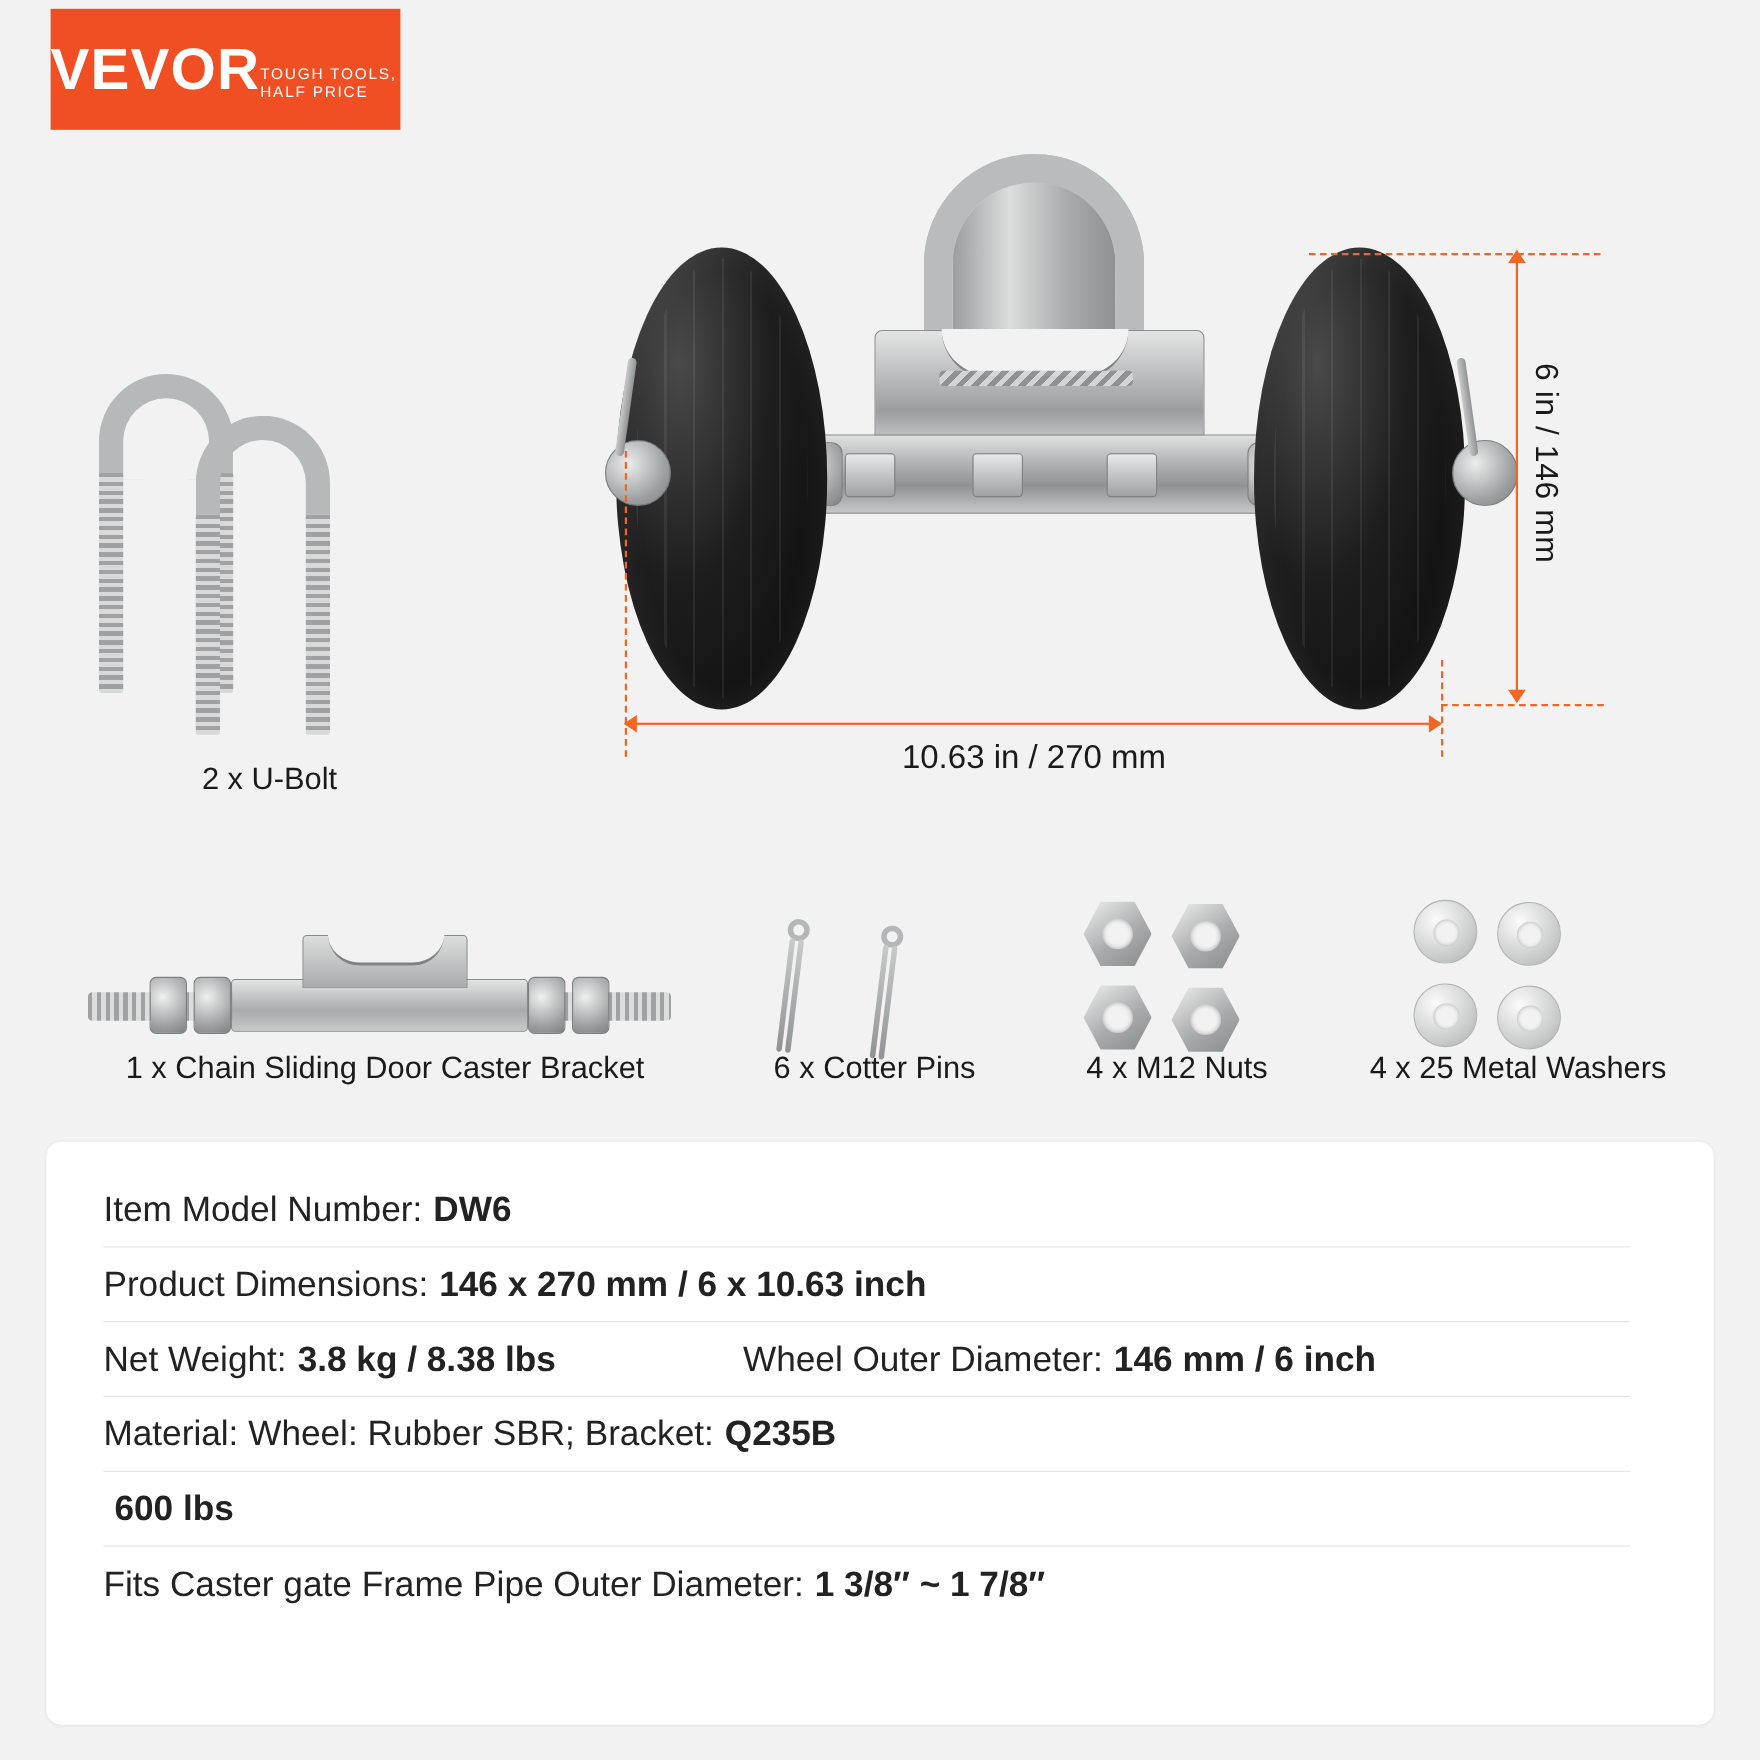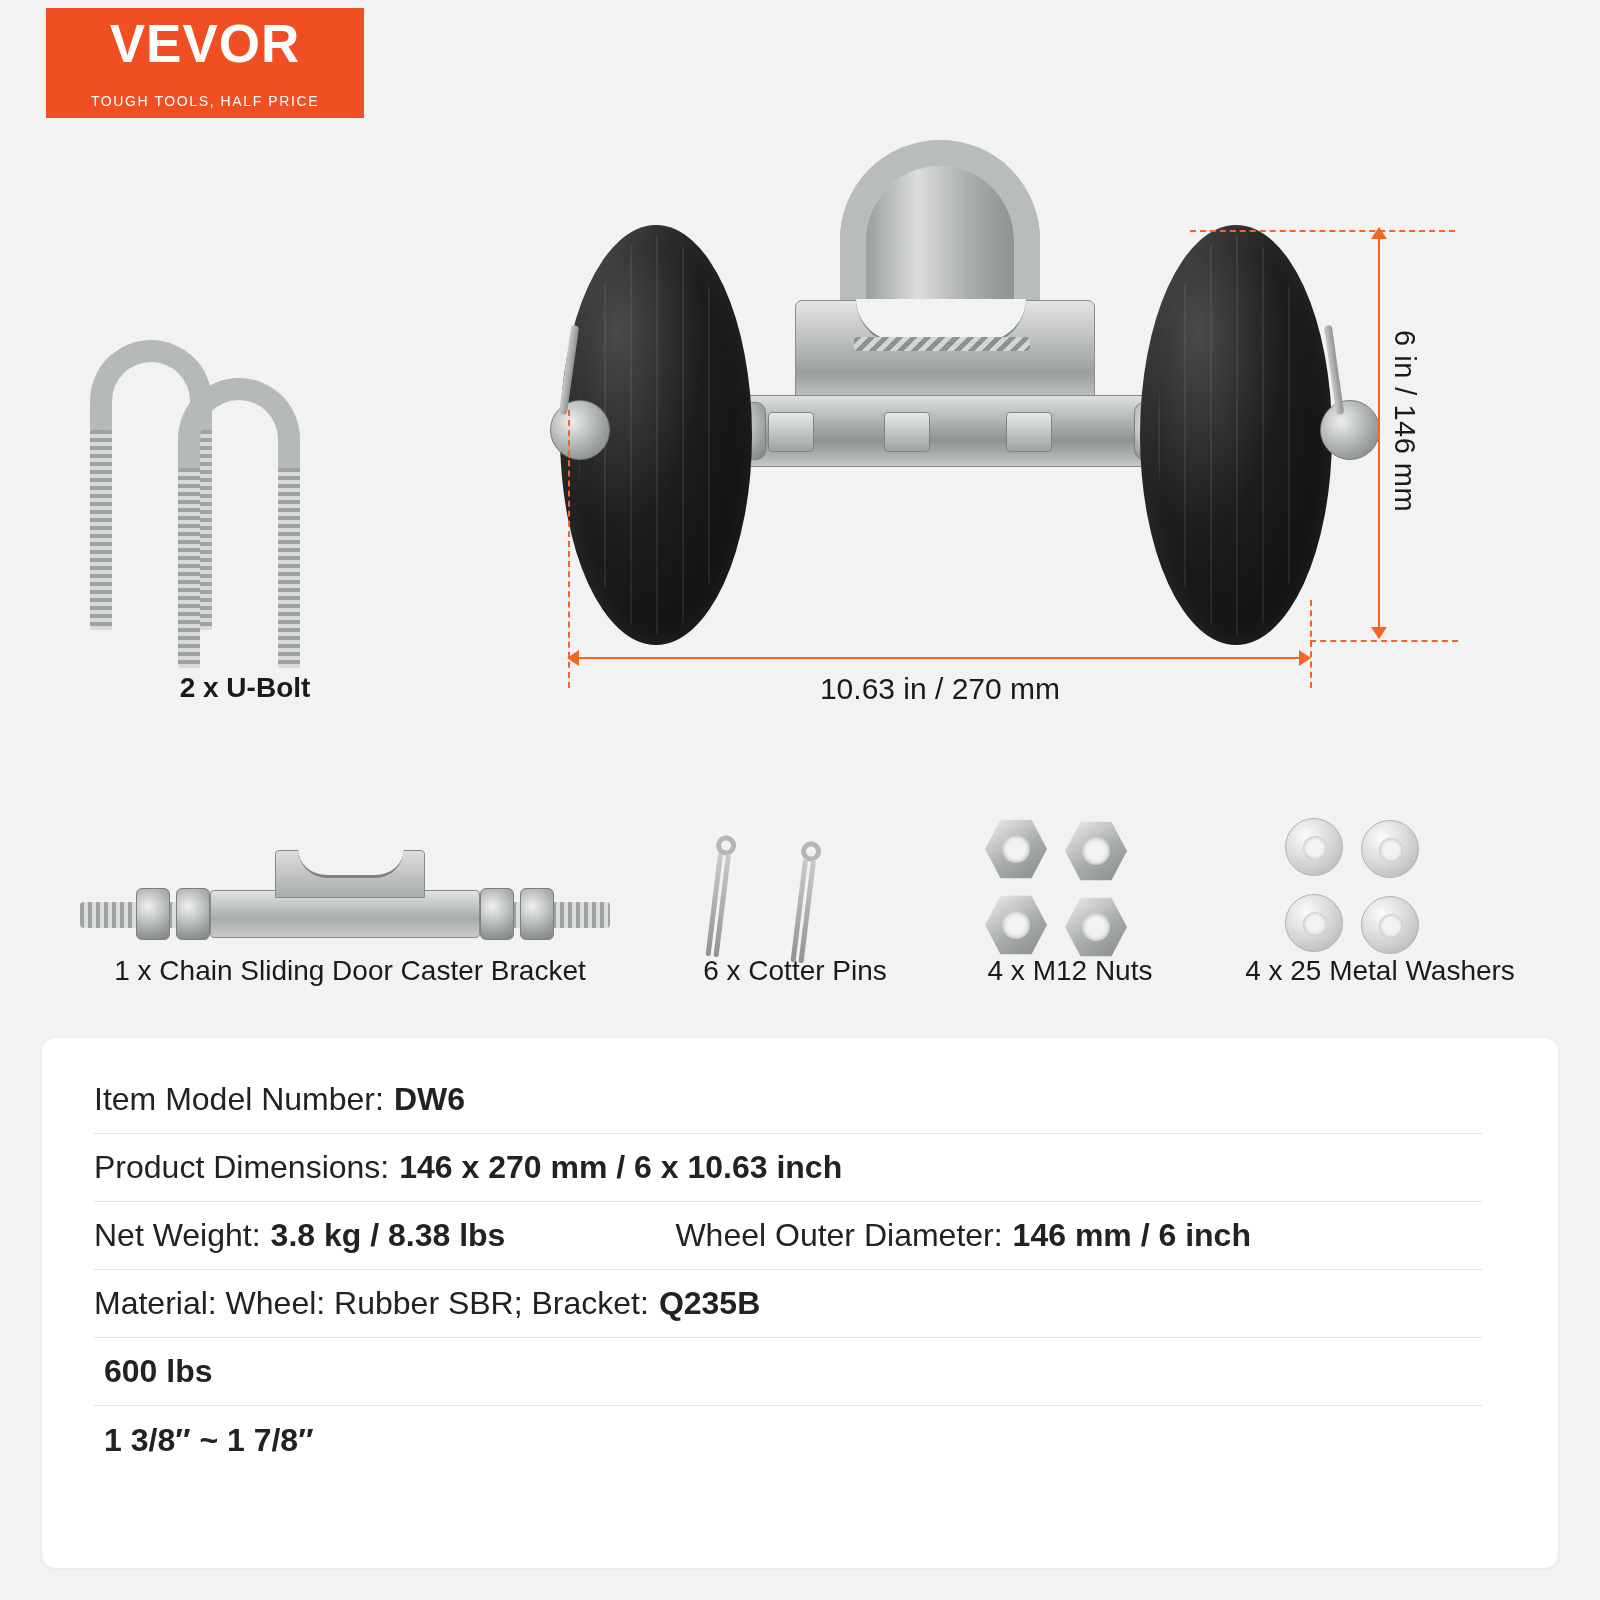--- a/index.html
+++ b/index.html
@@ -13,21 +13,21 @@
     overflow: hidden;
   }
 
   
   .logo {
     position: absolute;
     left: 46px; top: 8px;
     width: 318px; height: 110px;
     background: #f04e23;
     display: flex;
-    flex-direction: column;
+    flex-direction: row;
     align-items: center;
     justify-content: center;
   }
   .logo-word {
     color: #fff;
     font-size: 53px;
     font-weight: bold;
     letter-spacing: 1px;
     line-height: 1;
   }
@@ -451,21 +451,21 @@
     <div class="arc"></div>
     <div class="leg l"></div>
     <div class="leg r"></div>
   </div>
   <div class="ub two">
     <div class="arc"></div>
     <div class="leg l"></div>
     <div class="leg r"></div>
   </div>
 </div>
-<div class="caption" style="left:80px; top:672px; width:330px;font-weight:bold;">2 x U-Bolt</div>
+<div class="caption" style="left:80px; top:692px; width:330px;">2 x U-Bolt</div>
 
 <div class="bracket">
   <div class="rod"></div>
   <div class="plate"></div>
   <div class="saddle"></div>
   <div class="nut n1"></div>
   <div class="nut n2"></div>
   <div class="nut n3"></div>
   <div class="nut n4"></div>
 </div>
@@ -519,15 +519,16 @@
     </span>
   </div>
   <div class="spec-row">
     <span class="lbl">Material: Wheel: Rubber SBR; Bracket:</span>
     <span class="val">Q235B</span>
   </div>
   <div class="spec-row">
     <span class="val">600 lbs</span>
   </div>
   <div class="spec-row">
+    <span class="lbl">Fits Caster gate Frame Pipe Outer Diameter:</span>
     <span class="val">1 3/8″ ~  1 7/8″</span>
   </div>
 </div>
 
 </body></html>

